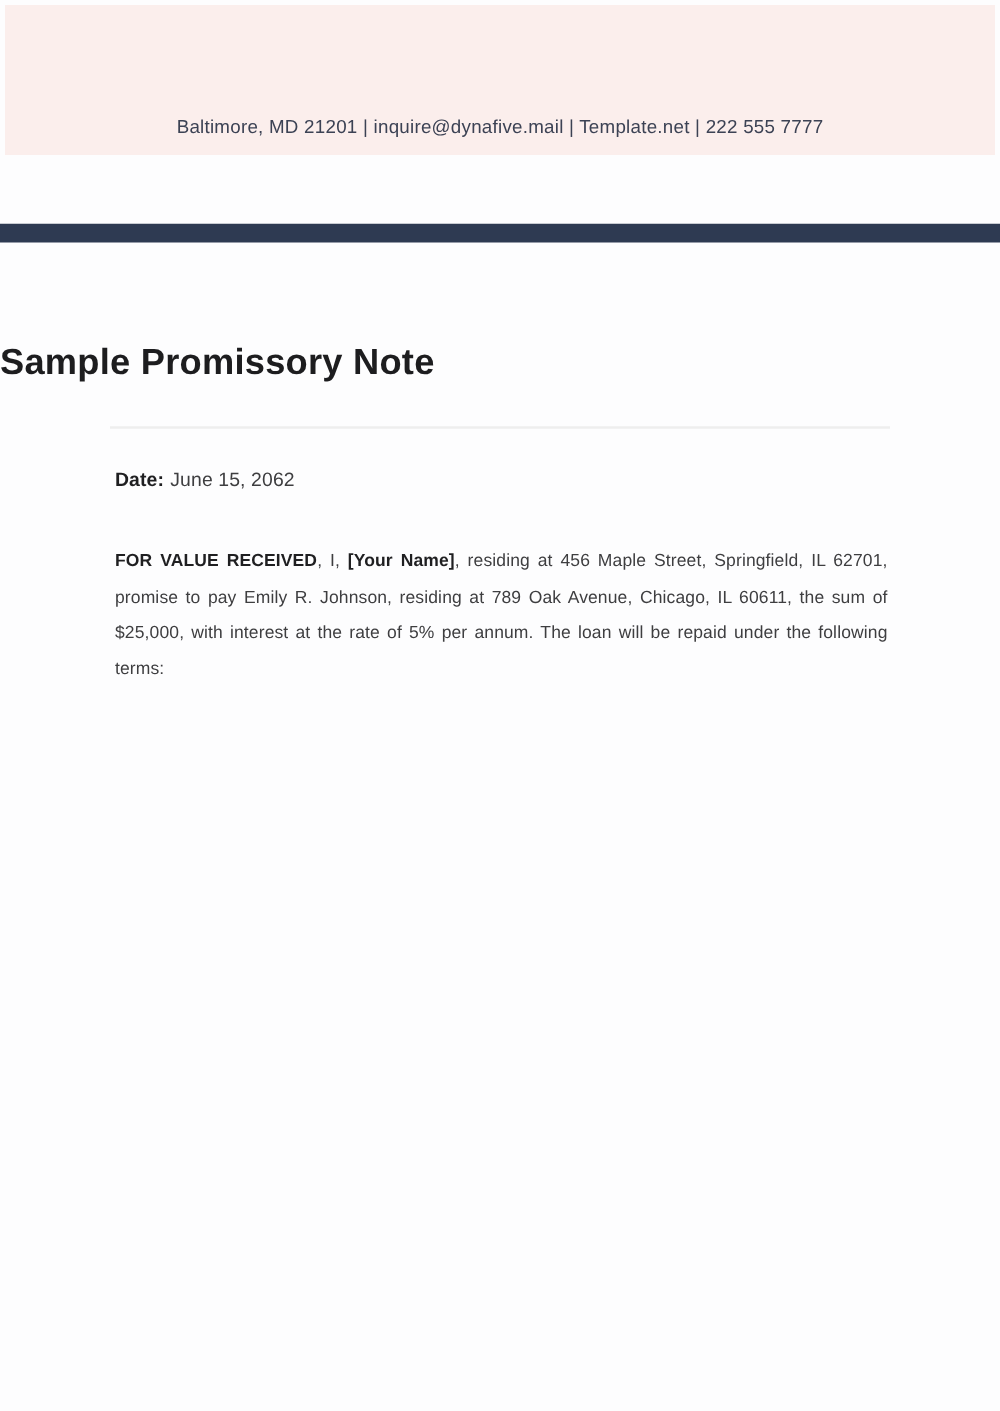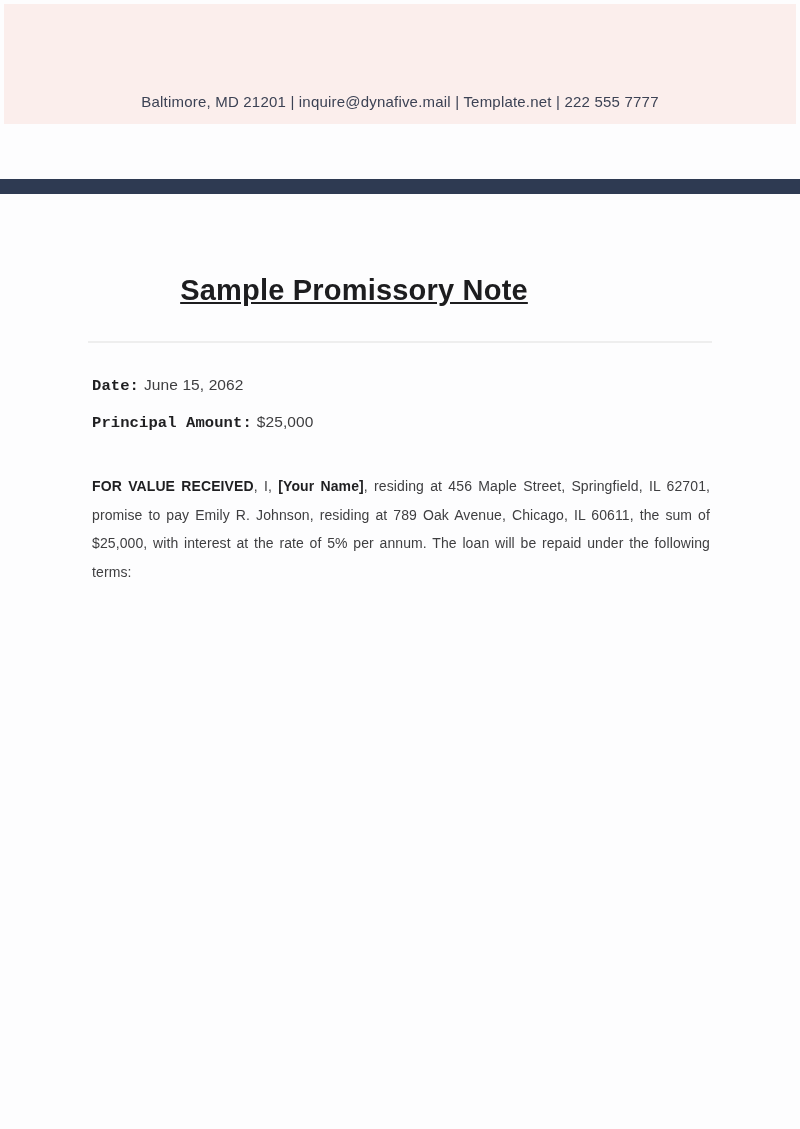--- a/index.html
+++ b/index.html
@@ -43,27 +43,25 @@
     height: 15px;
     background: var(--accent-bar, #2e3a52);
   }
   
   .doc-title {
     position: absolute;
     top: 273px;
     left: 0;
     width: 708px;
     margin: 0;
-    text-align: center;
     font-size: 29px;
     line-height: 34px;
     font-weight: bold;
     letter-spacing: 0.2px;
     color: var(--title-text, #1d1d1f);
-    text-decoration: underline;
   }
   .title-divider {
     position: absolute;
     top: 341px;
     left: 88px;
     right: 88px;
     height: 2px;
     background: var(--divider, #eeeeee);
   }
   
@@ -77,21 +75,20 @@
   .field {
     margin: 0 0 14px 0;
     font-size: 15.5px;
     line-height: 22px;
     letter-spacing: 0.1px;
   }
   .field-label {
     font-weight: bold;
     color: var(--label-text, #1f1f21);
     margin-right: 0.32em;
-    font-family: Liberation Mono, monospace;
   }
   .body-paragraph {
     margin: 38px 0 0 0;
     font-size: 14px;
     line-height: 28.5px;
     letter-spacing: 0.1px;
     text-align: justify;
     text-justify: inter-word;
   }
   .body-paragraph strong {
@@ -112,21 +109,18 @@
   <h1 class="doc-title">Sample Promissory Note</h1>
 
   <div class="title-divider"></div>
 
   <div class="content">
 
     <p class="field">
       <span class="field-label">Date:</span><span class="field-value">June 15, 2062</span>
     </p>
 
-    <p class="field">
-      <span class="field-label">Principal Amount:</span><span class="field-value">$25,000</span>
-    </p>
 
     <p class="body-paragraph"><strong>FOR VALUE RECEIVED</strong><span>, I, </span><strong>[Your Name]</strong><span>, residing at 456 Maple Street, Springfield, IL 62701, promise to pay Emily R. Johnson, residing at 789 Oak Avenue, Chicago, IL 60611, the sum of $25,000, with interest at the rate of 5% per annum. The loan will be repaid under the following terms:</span></p>
 
   </div>
 
 </div>
 
 </body></html>

